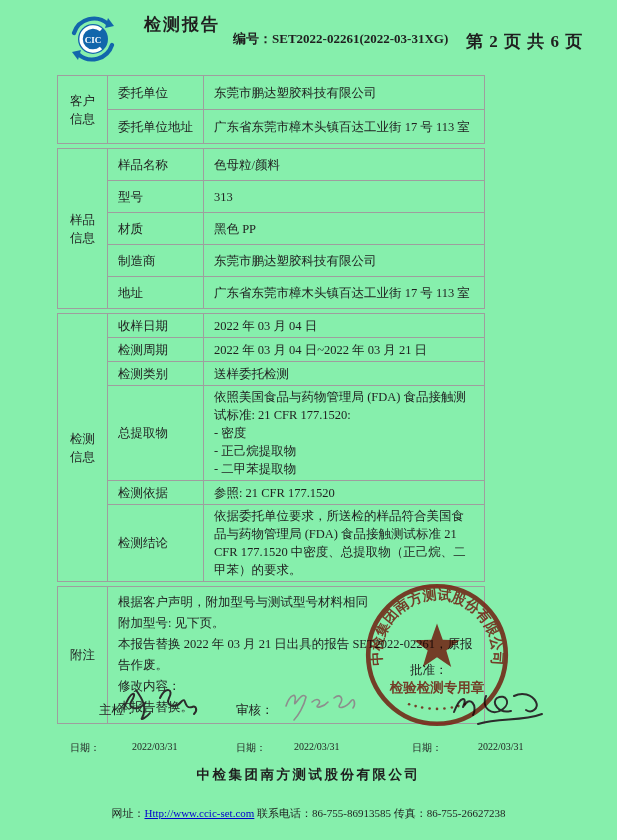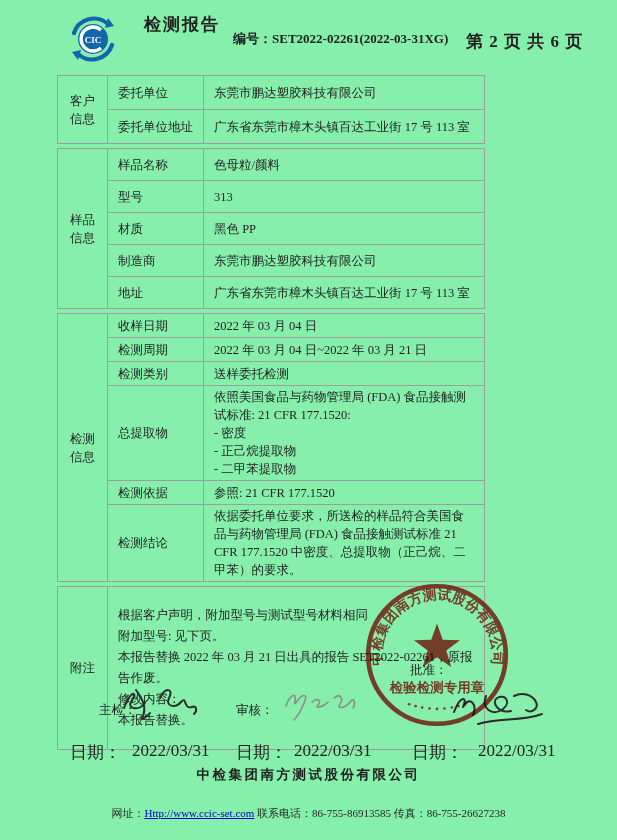--- a/index.html
+++ b/index.html
@@ -22,25 +22,25 @@
   .tables { position: absolute; left: 57px; top: 75px; width: 428px; }
   table.sec { border-collapse: collapse; width: 100%; table-layout: fixed; margin-bottom: 4px; }
   table.sec td { border: 1px solid #9e9e9e; font-size: 12.5px; vertical-align: middle; padding: 2px 10px; line-height: 18px; }
   td.sec-label { text-align: center; padding: 2px 13px; line-height: 20px; }
   .s1 tr { height: 34px; }
   .s2 tr { height: 32px; }
   .s3 tr.short { height: 24px; }
   td.multiline { padding: 5px 10px; }
   td.multiline div { line-height: 18px; }
   td.wrap { padding: 4px 10px; line-height: 18px; }
-  .s4 td.notes-cell { padding: 18px 10px; }
+  .s4 td.notes-cell { padding: 5px 10px; }
   .s4 td.notes-cell div { line-height: 21px; }
   
   .so-label { position: absolute; font-size: 12.5px; white-space: nowrap; }
-  .so-date { position: absolute; font-size: 17px; white-space: nowrap; }
+  .so-date { position: absolute; font-size: 10px; white-space: nowrap; }
   .sig { position: absolute; }
   
   .stamp { position: absolute; left: 358px; top: 576px; mix-blend-mode: multiply; opacity: 0.93; z-index: 5; }
   
   .foot-company { position: absolute; left: 0; top: 766px; width: 100%; text-align: center; font-size: 13.5px; font-weight: bold; letter-spacing: 2.5px; }
   .foot-line1 { position: absolute; left: 0; top: 789px; width: 100%; text-align: center; font-size: 12.5px; }
   .foot-line2 { position: absolute; left: 0; top: 806px; width: 100%; text-align: center; font-size: 11px; }
   .foot-line2 a { color: #0000cc; text-decoration: underline; }
 </style>
 </head>

